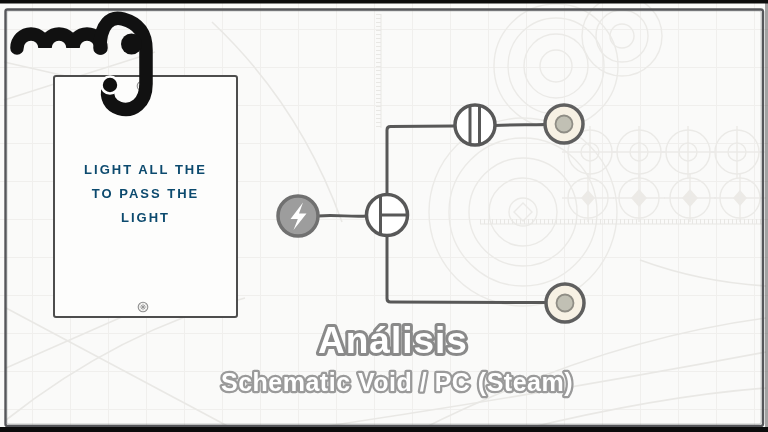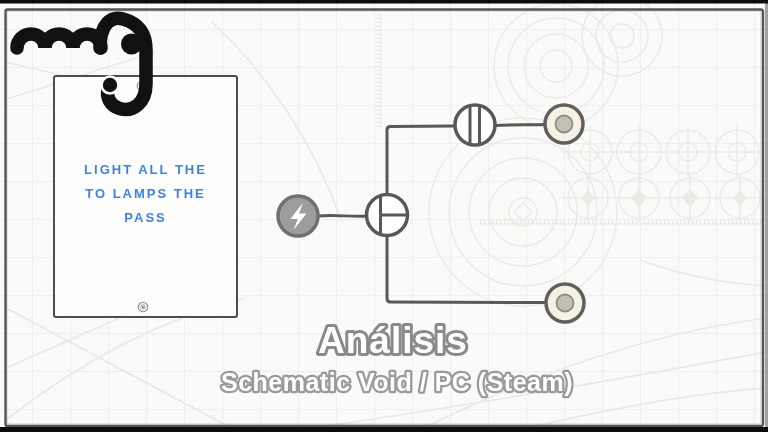--- a/index.html
+++ b/index.html
@@ -16,21 +16,21 @@
   svg{position:absolute;top:0;left:0;display:block;}
   .layer{position:absolute;top:0;left:0;width:768px;height:432px;}
 
   .card{
     position:absolute;left:53px;top:75px;width:185px;height:243px;
     background:#fdfdfc;border:2px solid #4d4d4d;border-radius:3px;
     box-sizing:border-box;z-index:2;
   }
   .card-text{
     position:absolute;top:81px;left:0;right:0;text-align:center;
-    color:#3b82f6;font-size:13px;font-weight:bold;letter-spacing:2px;
+    color:#0c4a6e;font-size:13px;font-weight:bold;letter-spacing:2px;
   }
   .card-text div{height:24px;line-height:24px;}
 
   .bg-svg{z-index:1;}
   .fg-svg{z-index:3;}
 
   .sk{stroke:#ebeae7;fill:none;stroke-width:1.4;}
   .skf{fill:#eceae6;stroke:none;}
   .wire{stroke:#585858;stroke-width:3;fill:none;stroke-linecap:round;}
   .node-stroke{stroke:#585858;stroke-width:3.5;}
@@ -138,22 +138,22 @@
       <rect x="7" y="11" width="754" height="413" rx="2" fill="none" stroke="#55565a" stroke-width="0.8" opacity="0.35"></rect>
       <rect x="765" y="0" width="3" height="432" fill="#3a3a3a" opacity="0.45"></rect>
       <rect x="0" y="0" width="768" height="3.5" fill="#0c0c0c"></rect>
       <rect x="0" y="427" width="768" height="5" fill="#0c0c0c"></rect>
     </g>
   </svg>
 
   <div class="card">
     <div class="card-text">
       <div>LIGHT ALL THE</div>
-      <div>TO LAMPS THE</div>
-      <div>PASS</div>
+      <div>TO PASS THE</div>
+      <div>LIGHT</div>
     </div>
   </div>
 
   <svg class="layer fg-svg" width="768" height="432" viewBox="0 0 768 432">
 
     <g stroke="#8f8f8f" stroke-width="1.1" fill="#f6f6f4">
       <circle cx="142" cy="86" r="4.8"></circle>
       <path d="M138.8,86 H145.2 M142,82.8 V89.2 M139.8,83.8 L144.2,88.2 M144.2,83.8 L139.8,88.2" fill="none" stroke-width="0.8"></path>
     </g>
     <g stroke="#8f8f8f" stroke-width="1.1" fill="#f6f6f4">

